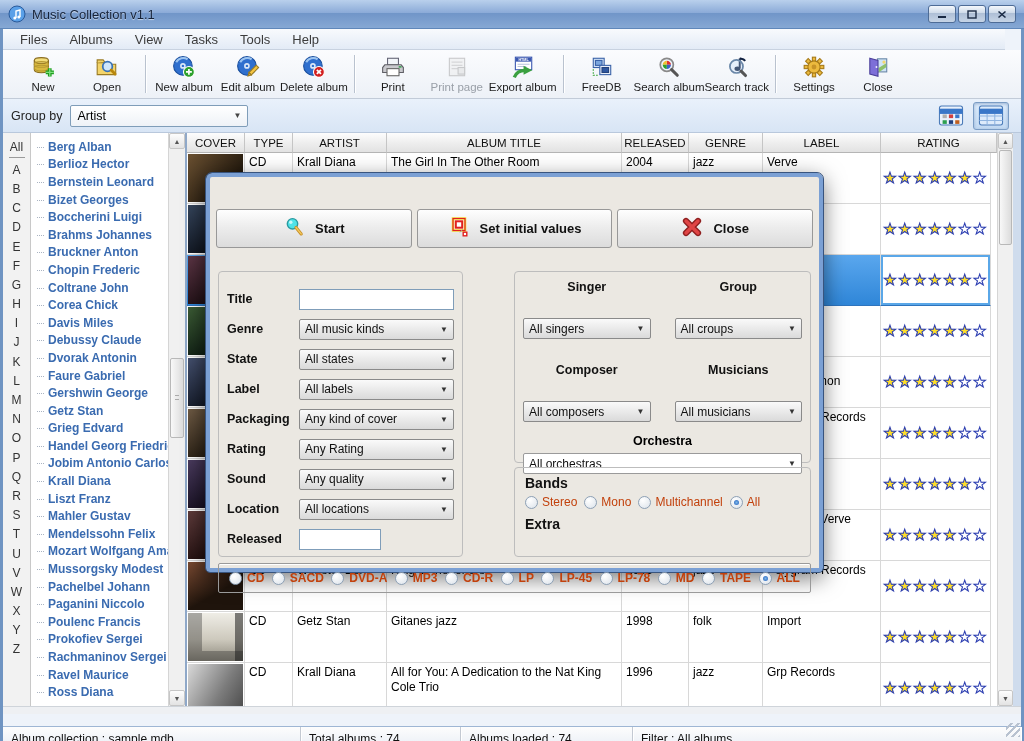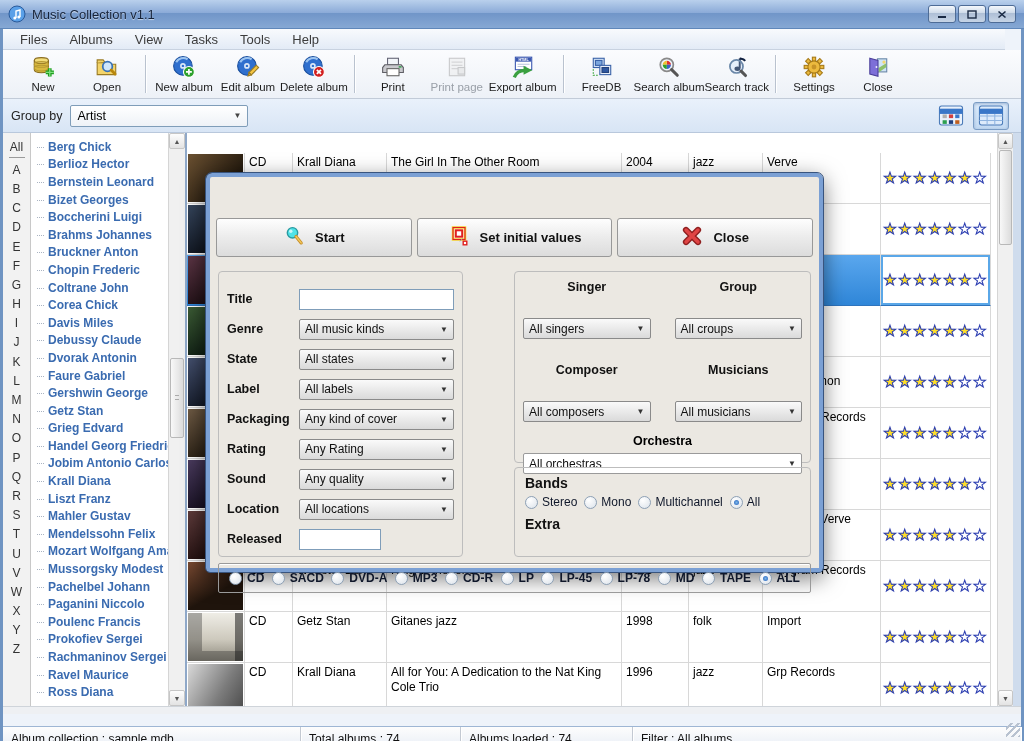--- a/index.html
+++ b/index.html
@@ -117,21 +117,21 @@
 
   
   .dialog { position:absolute; left:203px; top:170px; width:617px; height:399px; z-index:50;
     border:4px solid #7ba0d4; outline:1px solid #38547e; border-radius:6px 6px 4px 4px;
     background:#ebe8e2; box-shadow:0 6px 22px rgba(0,0,0,.55); }
   .dlg-title { height:24px; margin:-1px -1px 0;
     background:linear-gradient(#b4cdec,#83a9d9 45%,#6590c8 46%,#7ea4d4);
     border-radius:4px 4px 0 0; display:flex; align-items:center; padding:0 8px;
     font-size:12.5px; color:#fff; text-shadow:0 1px 2px rgba(20,40,80,.8); }
   .dlg-body { position:absolute; left:0; top:24px; right:0; bottom:0; }
-  .dlg-buttons { position:absolute; left:6px; top:17px; right:6px; height:39px; display:flex; gap:5px; }
+  .dlg-buttons { position:absolute; left:6px; top:8px; right:6px; height:39px; display:flex; gap:5px; }
   .dbtn { flex:1; border:1px solid #989898; border-radius:3px;
     background:linear-gradient(#fefefe,#ececec 48%,#dcdcdc); display:flex; align-items:center; justify-content:center; gap:10px;
     font-size:13px; font-weight:bold; color:#111; }
   .dbtn svg { width:22px; height:22px; }
   .gbox { position:absolute; border:1px solid #bdbdbd; border-radius:4px; }
   .box-left { left:8px; top:70px; width:245px; height:286px; padding:12px 8px 0 8px; }
   .frow { display:flex; align-items:center; height:30px; }
   .frow .flabel { width:72px; font-size:12.5px; font-weight:bold; color:#111; flex:none; }
   .frow .fctl { flex:1; }
   .txt { height:21px; border:1px solid #7f9db9; background:#fff; width:100%; font-size:12px; padding:0 4px; font-family:"Liberation Sans",sans-serif; }
@@ -140,21 +140,21 @@
     display:flex; align-items:center; padding:0 5px; font-size:12px; color:#111; }
   .ddc .arr { margin-left:auto; font-size:8px; color:#333; padding-left:6px; }
   .ddc.white { background:#fff; border-color:#9a9a9a; }
   .box-right { left:304px; top:70px; width:297px; height:192px; padding:8px 8px 0; }
   .pgrid { display:grid; grid-template-columns:1fr 1fr; column-gap:14px; row-gap:4px;gap:24px; }
   .phead { text-align:center; font-size:12.5px; font-weight:bold; color:#111; }
   .orch-head { text-align:center; font-size:12.5px; font-weight:bold; margin:12px 0 5px; }
   .box-right2 { left:304px; top:266px; width:297px; height:90px; padding:7px 10px 0; border-top:1px solid #bdbdbd; }
   .sec-head { font-size:14px; font-weight:bold; color:#111; margin-bottom:4px; }
   .opt-row { display:flex; align-items:center; gap:7px; margin-bottom:7px; }
-  .opt { display:flex; align-items:center; gap:4px; font-size:12px; color:#0f172a; white-space:nowrap; }
+  .opt { display:flex; align-items:center; gap:4px; font-size:12px; color:#c2410c; white-space:nowrap; }
   .rad { width:13px; height:13px; border-radius:50%; border:1px solid #8da0b5; background:radial-gradient(circle at 35% 30%,#fff,#dbe2ea); flex:none; position:relative; }
   .rad.on::after { content:""; position:absolute; left:3px; top:3px; width:5px; height:5px; border-radius:50%; background:radial-gradient(#7ab6e8,#1f5 fbb); background:radial-gradient(#7ab6e8,#1f5bbb); }
   .chk { width:13px; height:13px; border:1px solid #8da0b5; background:linear-gradient(#fff,#e8eef5); flex:none; }
   .media-strip { position:absolute; left:8px; top:362px; right:8px; height:30px;
     border:1px solid #9a9a9a; box-shadow:inset 0 1px 0 #fff; border-radius:2px;
     display:flex; align-items:center; justify-content:space-between; padding:0 10px; }
   .media-strip .opt { font-weight:bold; gap:5px; }
 </style>
 </head>
 <body>
@@ -400,21 +400,21 @@
         <span class="alpha-item">T</span>
         <span class="alpha-item">U</span>
         <span class="alpha-item">V</span>
         <span class="alpha-item">W</span>
         <span class="alpha-item">X</span>
         <span class="alpha-item">Y</span>
         <span class="alpha-item">Z</span>
       </div>
     <div class="artists">
       <div class="artist-list" id="artistlist">
-          <div class="artist-item">Berg Chick</div>
+          <div class="artist-item">Berg Alban</div>
           <div class="artist-item">Berlioz Hector</div>
           <div class="artist-item">Bernstein Leonard</div>
           <div class="artist-item">Bizet Georges</div>
           <div class="artist-item">Boccherini Luigi</div>
           <div class="artist-item">Brahms Johannes</div>
           <div class="artist-item">Bruckner Anton</div>
           <div class="artist-item">Chopin Frederic</div>
           <div class="artist-item">Coltrane John</div>
           <div class="artist-item">Corea Chick</div>
           <div class="artist-item">Davis Miles</div>
@@ -442,20 +442,30 @@
         </div>
       <div class="vscroll">
         <div class="sb-arrow sb-up">▲</div>
         <div class="sb-thumb" style="top:225px;height:80px;">
             <div class="sb-grip"></div>
           </div>
         <div class="sb-arrow sb-down">▼</div>
       </div>
     </div>
     <div class="tablewrap">
+      <div class="thead" id="thead">
+          <div class="th">COVER</div>
+          <div class="th">TYPE</div>
+          <div class="th">ARTIST</div>
+          <div class="th">ALBUM TITLE</div>
+          <div class="th">RELEASED</div>
+          <div class="th">GENRE</div>
+          <div class="th">LABEL</div>
+          <div class="th">RATING</div>
+        </div>
       <div class="tbody" id="tbody">
           <div class="trow">
             <div class="td cover">
               <div class="cover-art"></div>
             </div>
             <div class="td">CD</div>
             <div class="td">Krall Diana</div>
             <div class="td">The Girl In The Other Room</div>
             <div class="td">2004</div>
             <div class="td">jazz</div>

